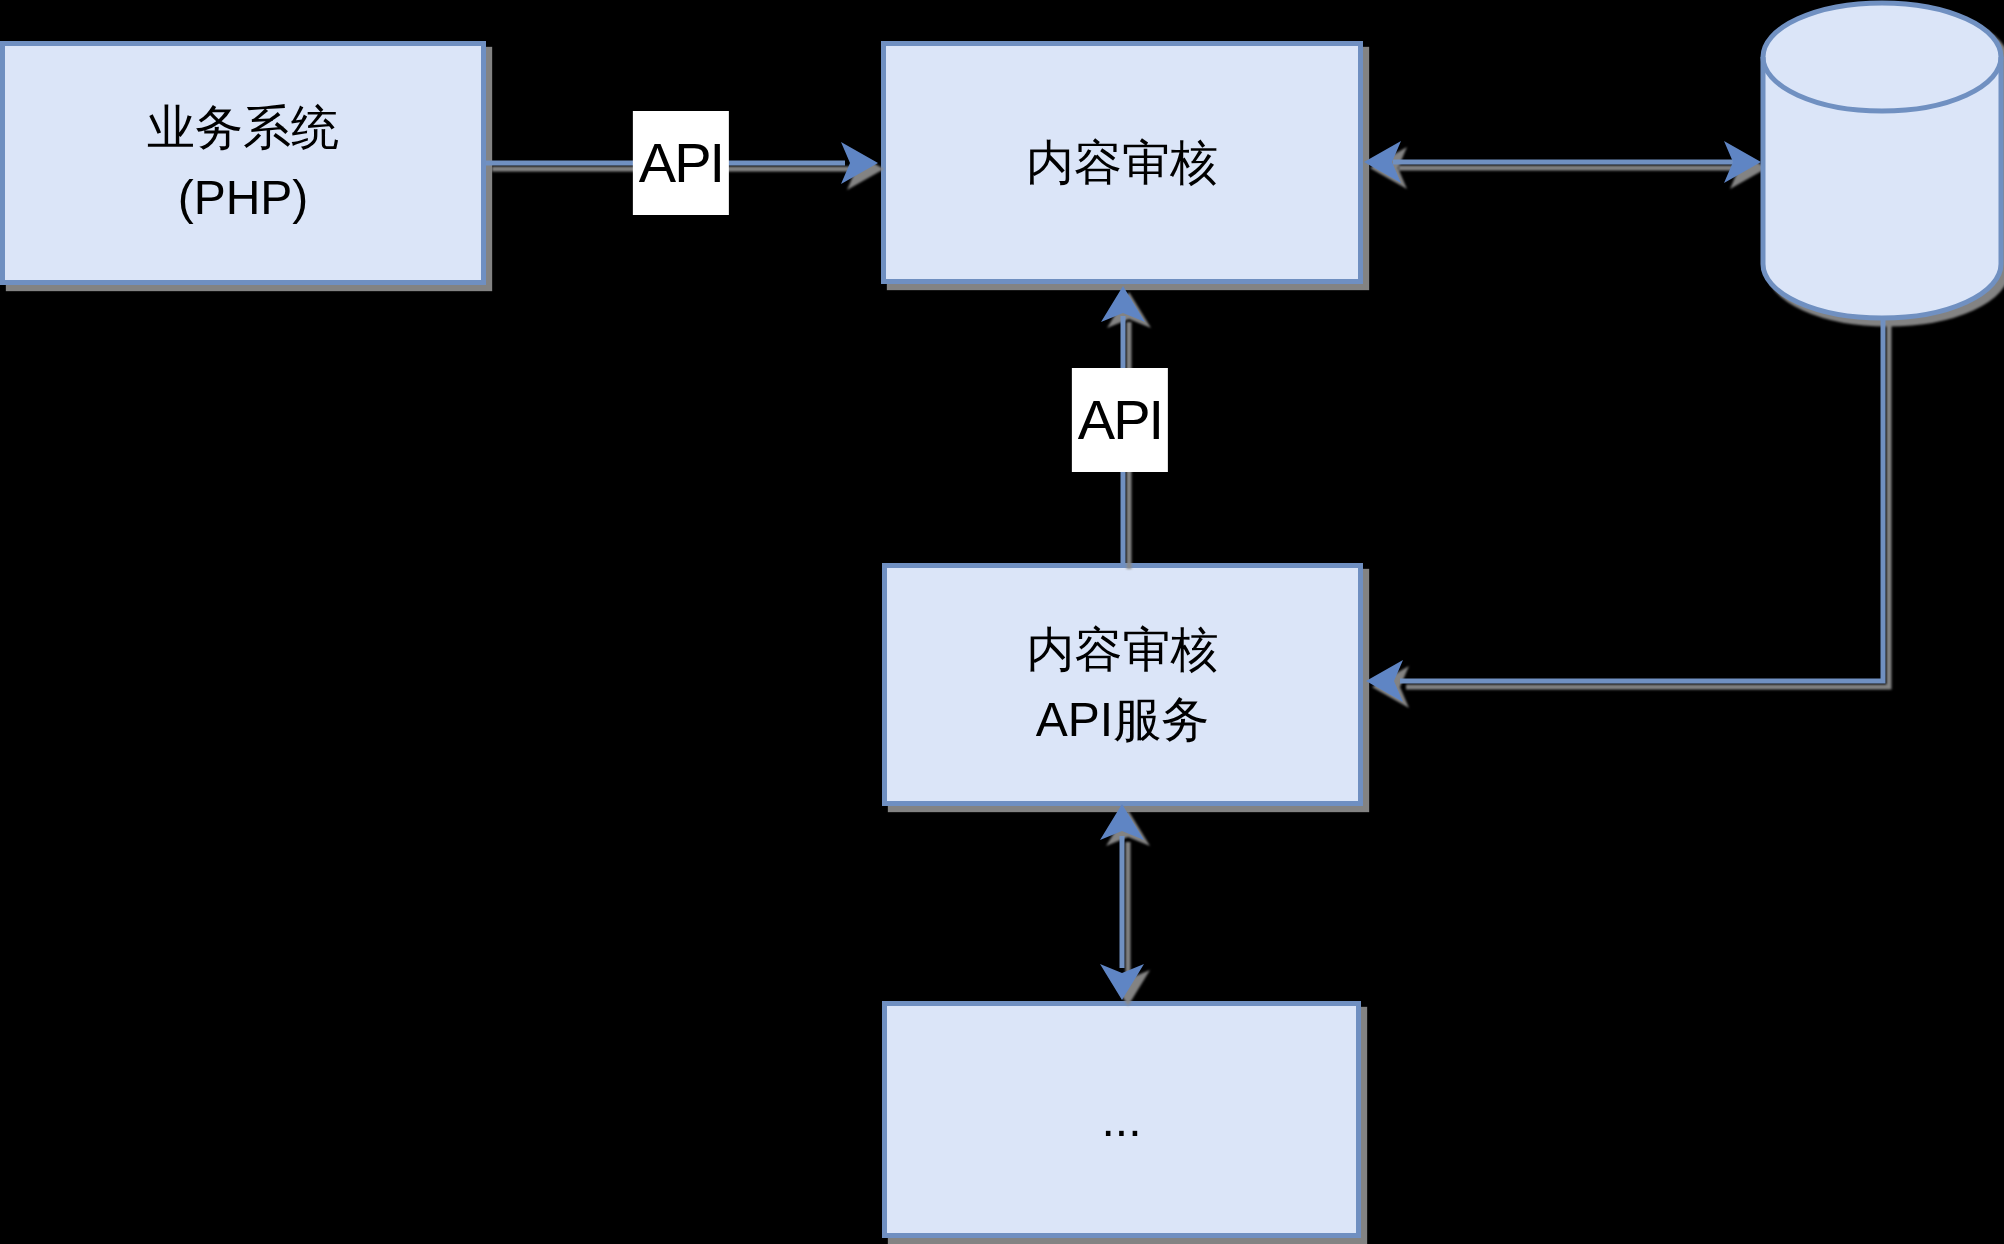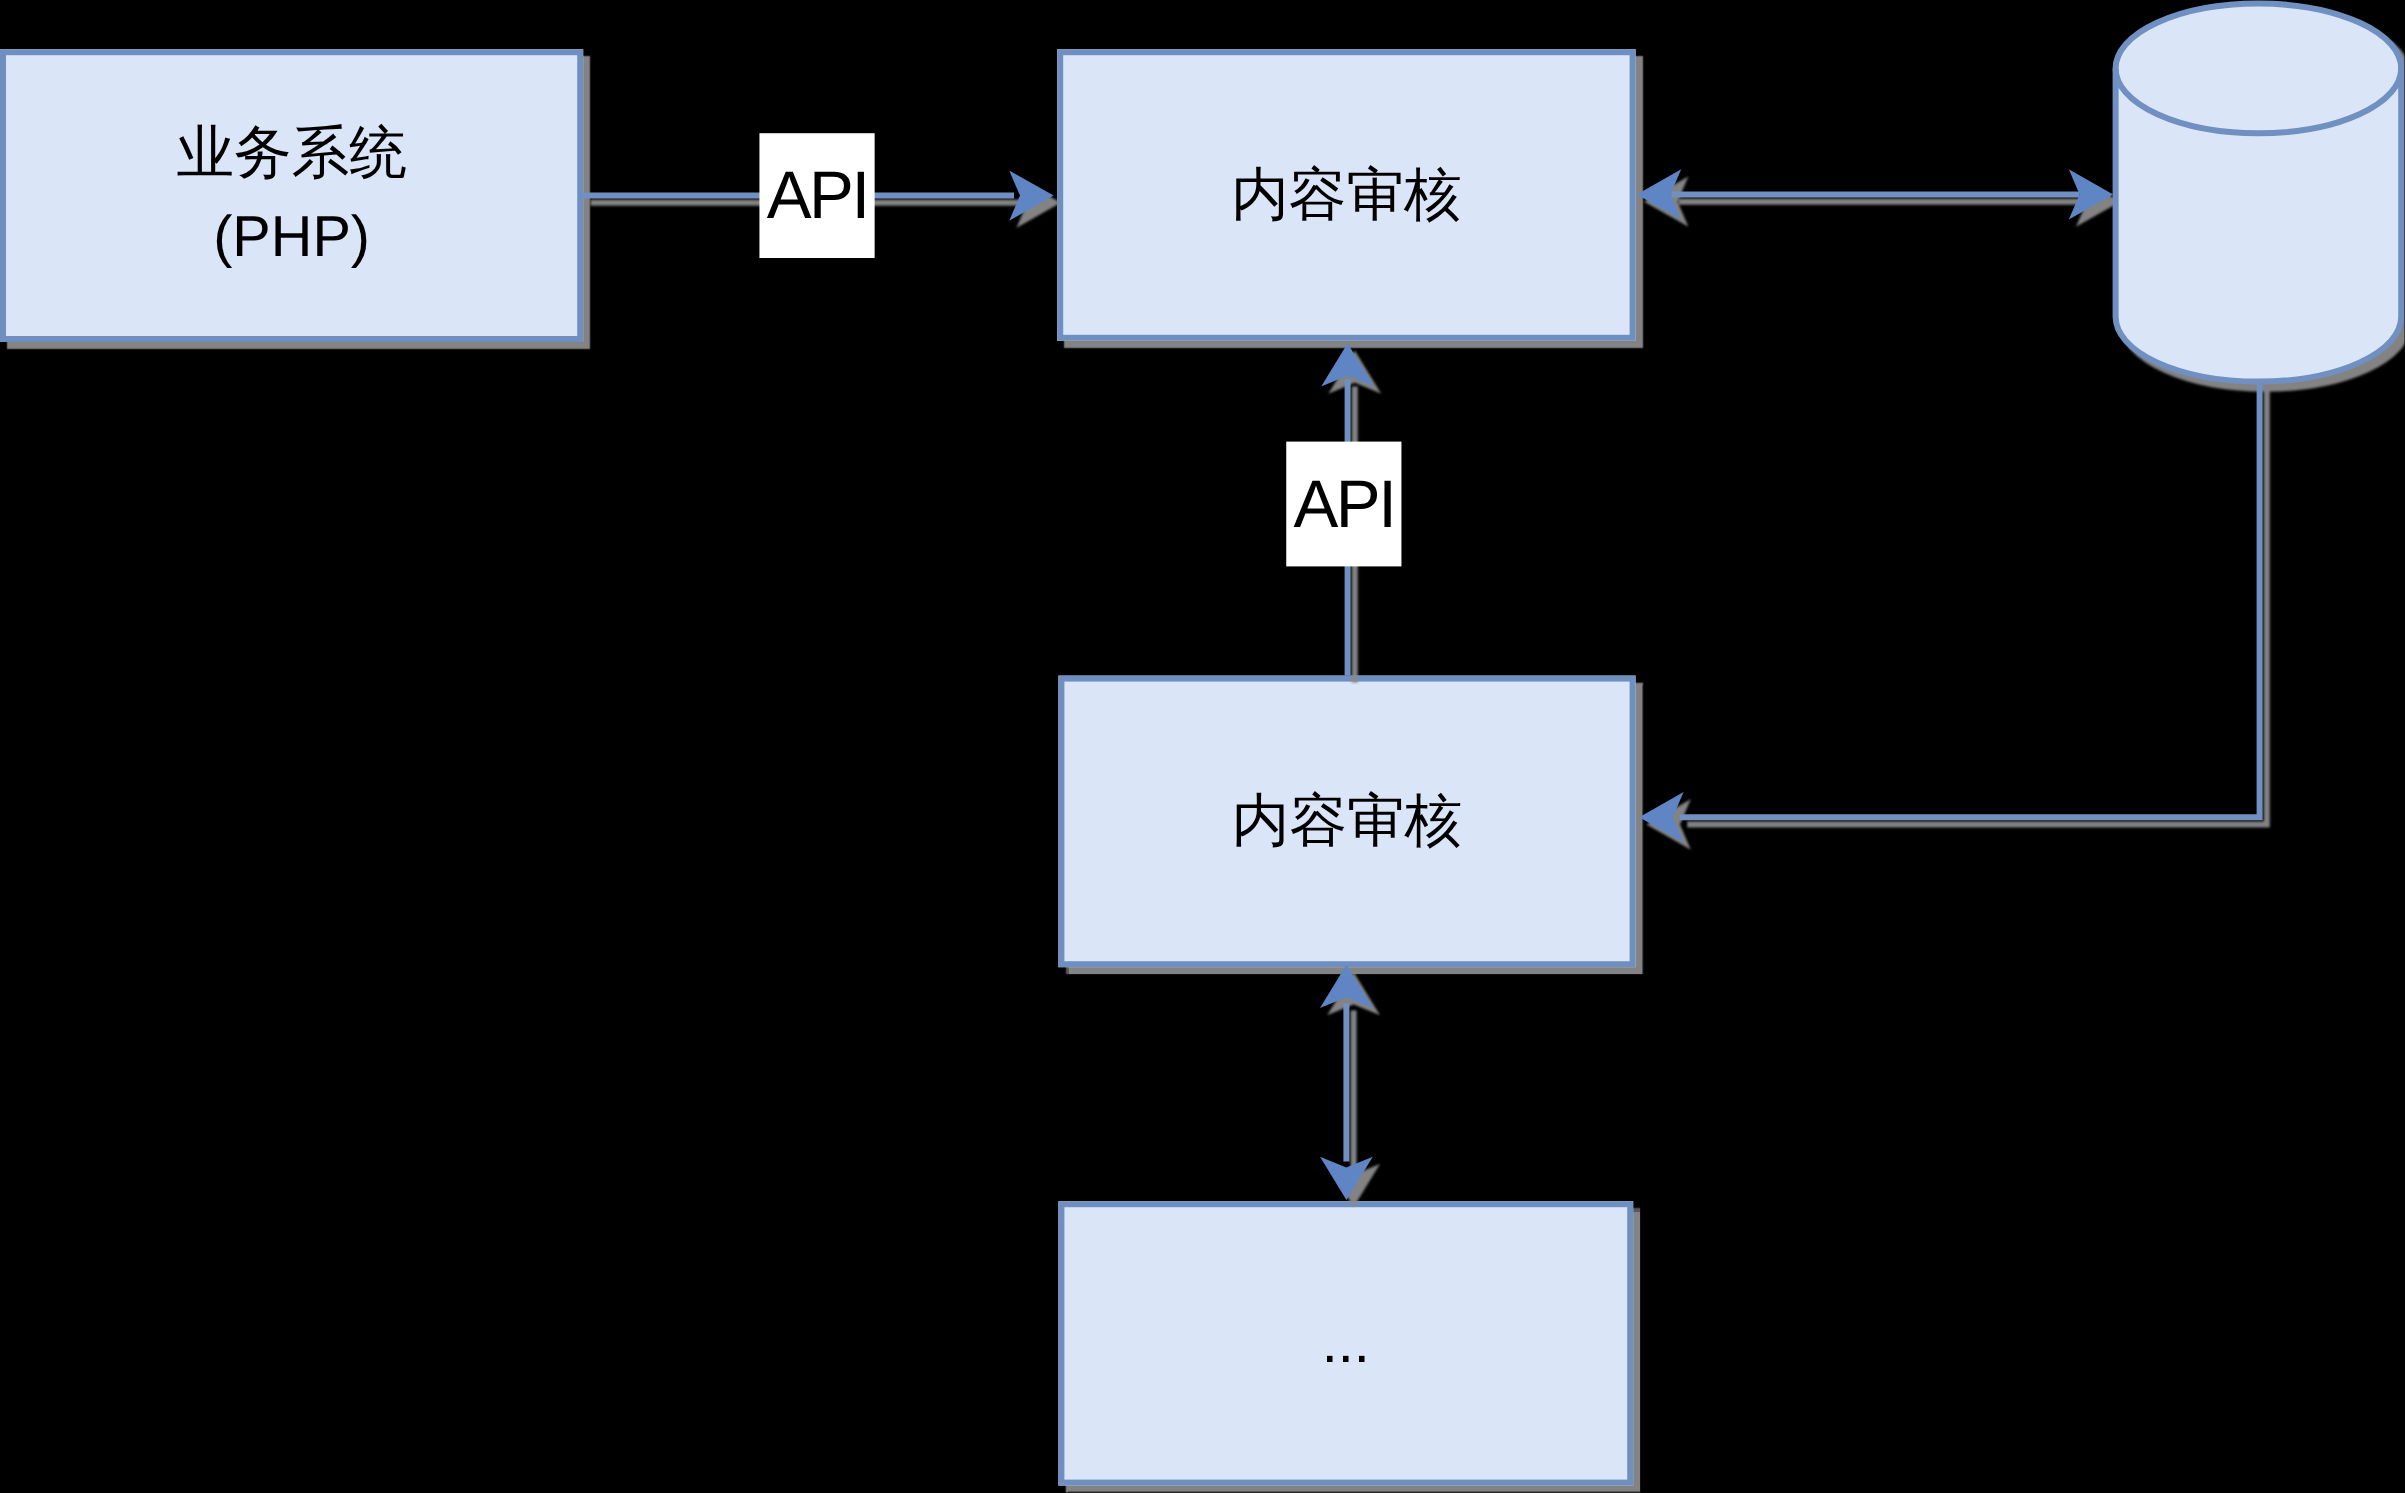--- a/index.html
+++ b/index.html
@@ -85,20 +85,21 @@
     <div>业务系统</div>
     <div>(PHP)</div>
   </div>
 
   <div class="node" id="node-processing">
     <div>内容审核</div>
   </div>
 
   <div class="node" id="node-apiservice">
     <div>内容审核</div>
+    <div>API服务</div>
   </div>
 
   <div class="node" id="node-ellipsis">
     <div>...</div>
   </div>
 
   <svg class="edges" width="2004" height="1244" viewBox="0 0 2004 1244">
     <g class="shadowed" stroke="#7090c1" stroke-width="5" fill="none">
 
       <g>

